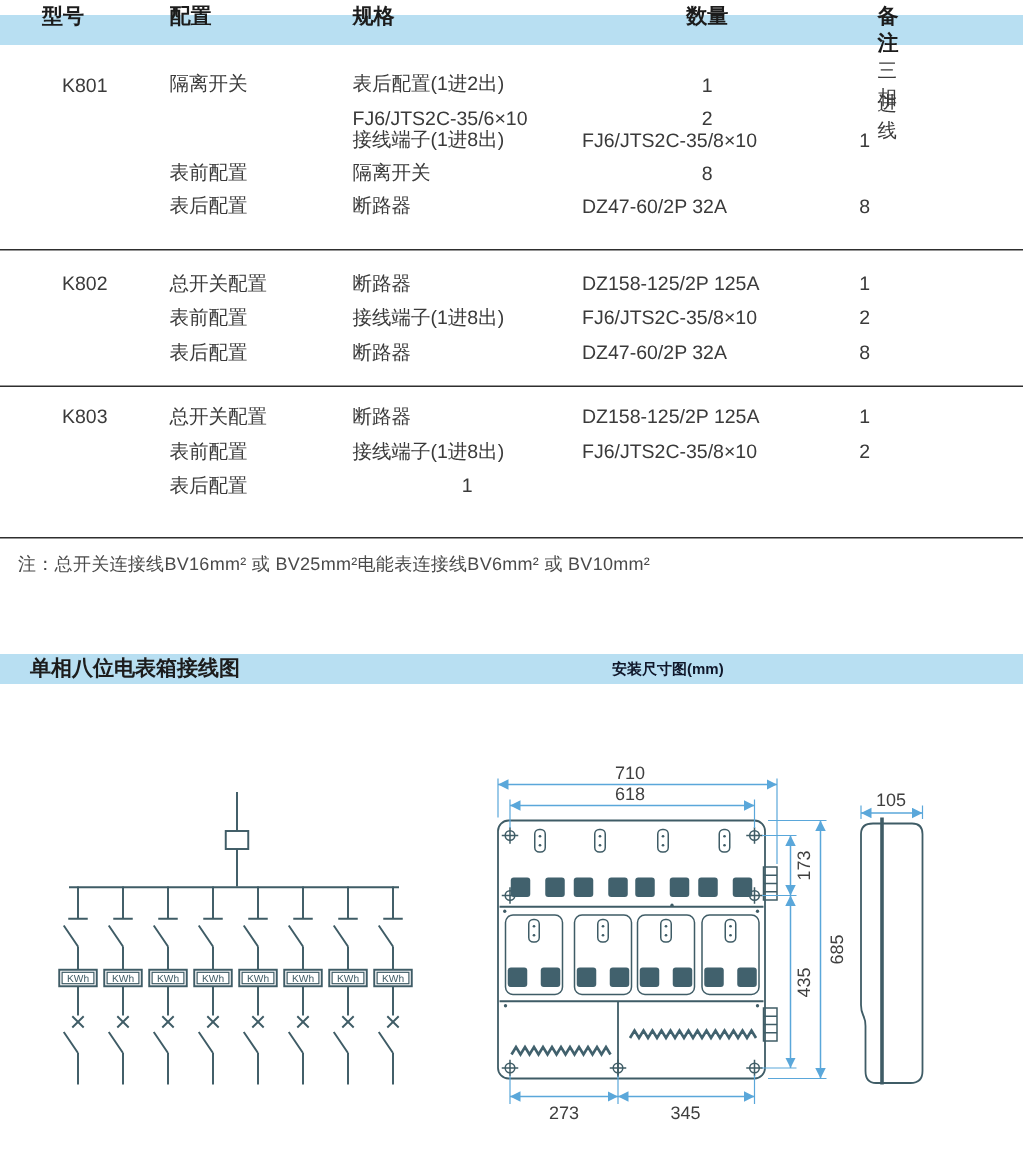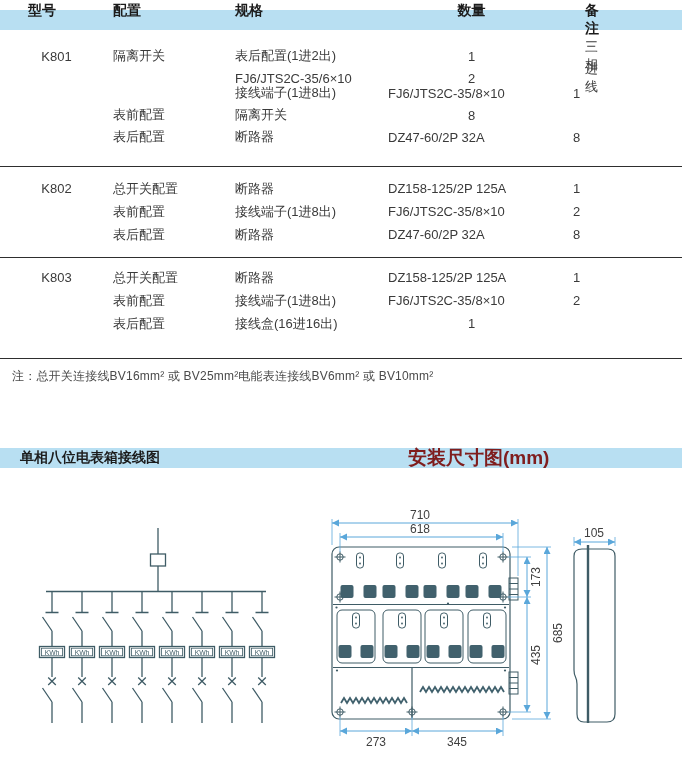--- a/index.html
+++ b/index.html
@@ -24,23 +24,23 @@
         align-items:center;font-size:13px;color:#3a3a3a}
   .g1 .trow{height:22px}
   .g2 .trow,.g3 .trow{height:23px}
   .c-model{text-align:center;font-size:13px}
   .c-qty{text-align:center}
   .c-remark{padding-left:30px}
   .divider{border:none;border-top:1px solid #2e2e2e;margin:0;width:682px}
 
   .note{margin:9px 0 16px 12px;font-size:12px;color:#4a4a4a;letter-spacing:.2px}
 
-  #bar2{position:absolute;top:448px;left:0}
+  #bar2{position:absolute;top:436px;left:0}
   .sec-title1{padding-left:20px;font-weight:bold;font-size:14px;color:#1c1c1c}
-  .sec-title2{position:absolute;left:408px;font-weight:bold;font-size:19px;color:#7f1d1d}
+  .sec-title2{position:absolute;left:408px;font-weight:bold;font-size:10px;color:#0f172a}
 
   .svg-wiring{position:absolute;left:0;top:476px}
   .svg-dims{position:absolute;left:300px;top:476px}
   svg text{font-family:"Liberation Sans","DejaVu Sans",sans-serif}
 </style>
 </head>
 <body>
 
 <div class="bar" id="bar1">
   <div class="thead">
@@ -134,21 +134,20 @@
     <div class="c-model"></div>
     <div class="c-config">表前配置</div>
     <div class="c-name">接线端子(1进8出)</div>
     <div class="c-spec">FJ6/JTS2C-35/8×10</div>
     <div class="c-qty">2</div>
     <div class="c-remark"></div>
   </div>
   <div class="trow">
     <div class="c-model"></div>
     <div class="c-config">表后配置</div>
-    <div class="c-name">接线盒(16进16出)</div>
     <div class="c-qty">1</div>
     <div class="c-remark"></div>
   </div>
 </div>
 <hr class="divider">
 
 <div class="note">注：总开关连接线BV16mm² 或 BV25mm²电能表连接线BV6mm² 或 BV10mm²</div>
 
 <div class="bar" id="bar2">
   <div class="sec-title1">单相八位电表箱接线图</div>

